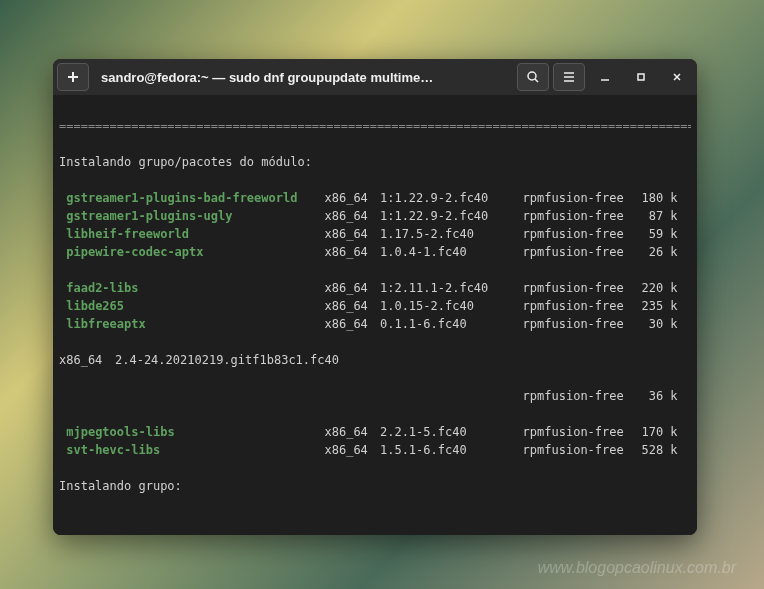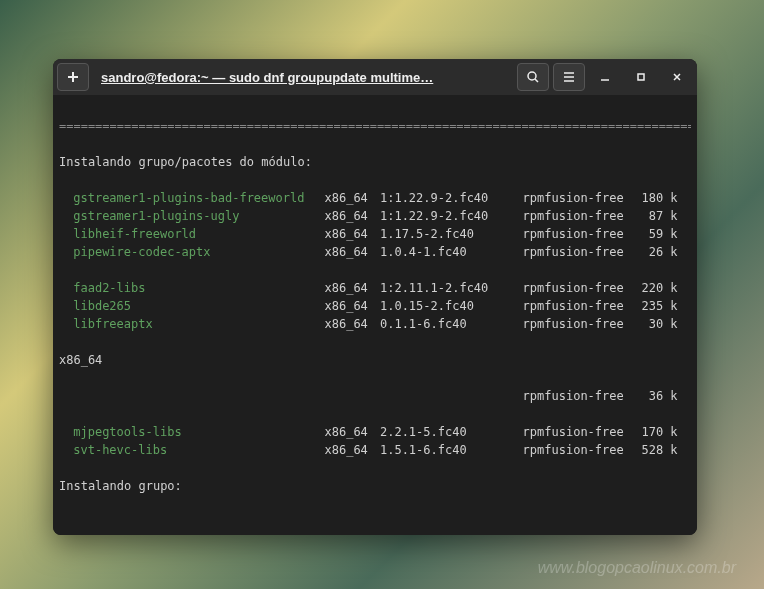--- a/index.html
+++ b/index.html
@@ -46,21 +46,20 @@
     .title {
       flex: 1;
       color: #eee;
       font-size: 13px;
       font-family: sans-serif;
       font-weight: bold;
       padding: 0 8px;
       white-space: nowrap;
       overflow: hidden;
       text-overflow: ellipsis;
-      text-decoration: underline;
     }
     .tb-btn {
       width: 32px;
       height: 28px;
       border-radius: 4px;
       display: flex;
       align-items: center;
       justify-content: center;
       color: #eee;
     }
@@ -77,21 +76,21 @@
       line-height: 18px;
       padding: 4px 6px;
       overflow: hidden;
       white-space: pre;
     }
     .sep {
       color: #888;
       white-space: nowrap;
       overflow: hidden;
     }
-    .pkg { color: #5fa15f; font-weight: normal; margin-left: 7px; }
+    .pkg { color: #5fa15f; font-weight: bold; }
     .row { display: flex; white-space: pre; }
     .col-pkg { width: 268px; }
     .col-arch { width: 56px; }
     .col-ver { width: 144px; }
     .col-repo { width: 120px; }
     .col-size { width: 50px; }
     .watermark {
       position: absolute;
       bottom: 12px;
       right: 28px;
@@ -138,21 +137,21 @@
           <path d="M3 3l6 6M9 3l-6 6" stroke="#eee" stroke-width="1.5"></path>
         </svg>
     </div>
   </div>
 
   <div class="terminal">
 <div class="sep">=========================================================================================</div>
 <div>Instalando grupo/pacotes do módulo:</div>
 <div id="pkg-module"><div class="row"><span class="col-pkg"> <span class="pkg">gstreamer1-plugins-bad-freeworld</span></span><span class="col-arch">x86_64</span><span class="col-ver">1:1.22.9-2.fc40</span><span class="col-repo">rpmfusion-free</span><span class="col-size">180 k</span></div><div class="row"><span class="col-pkg"> <span class="pkg">gstreamer1-plugins-ugly</span></span><span class="col-arch">x86_64</span><span class="col-ver">1:1.22.9-2.fc40</span><span class="col-repo">rpmfusion-free</span><span class="col-size"> 87 k</span></div><div class="row"><span class="col-pkg"> <span class="pkg">libheif-freeworld</span></span><span class="col-arch">x86_64</span><span class="col-ver">1.17.5-2.fc40</span><span class="col-repo">rpmfusion-free</span><span class="col-size"> 59 k</span></div><div class="row"><span class="col-pkg"> <span class="pkg">pipewire-codec-aptx</span></span><span class="col-arch">x86_64</span><span class="col-ver">1.0.4-1.fc40</span><span class="col-repo">rpmfusion-free</span><span class="col-size"> 26 k</span></div></div>
 <div id="pkg-deps"><div class="row"><span class="col-pkg"> <span class="pkg">faad2-libs</span></span><span class="col-arch">x86_64</span><span class="col-ver">1:2.11.1-2.fc40</span><span class="col-repo">rpmfusion-free</span><span class="col-size">220 k</span></div><div class="row"><span class="col-pkg"> <span class="pkg">libde265</span></span><span class="col-arch">x86_64</span><span class="col-ver">1.0.15-2.fc40</span><span class="col-repo">rpmfusion-free</span><span class="col-size">235 k</span></div><div class="row"><span class="col-pkg"> <span class="pkg">libfreeaptx</span></span><span class="col-arch">x86_64</span><span class="col-ver">0.1.1-6.fc40</span><span class="col-repo">rpmfusion-free</span><span class="col-size"> 30 k</span></div></div>
-<div class="row"><span class="col-arch">x86_64</span></div>
+<div class="row"><span class="col-arch">x86_64</span><span>2.4-24.20210219.gitf1b83c1.fc40</span></div>
 <div class="row"><span class="col-pkg"> </span><span class="col-arch"></span><span class="col-ver"></span><span class="col-repo">rpmfusion-free</span><span class="col-size"> 36 k</span></div>
 <div id="pkg-deps2"><div class="row"><span class="col-pkg"> <span class="pkg">mjpegtools-libs</span></span><span class="col-arch">x86_64</span><span class="col-ver">2.2.1-5.fc40</span><span class="col-repo">rpmfusion-free</span><span class="col-size">170 k</span></div><div class="row"><span class="col-pkg"> <span class="pkg">svt-hevc-libs</span></span><span class="col-arch">x86_64</span><span class="col-ver">1.5.1-6.fc40</span><span class="col-repo">rpmfusion-free</span><span class="col-size">528 k</span></div></div>
 <div>Instalando grupo:</div>
 
 
 
 
 
 
 

